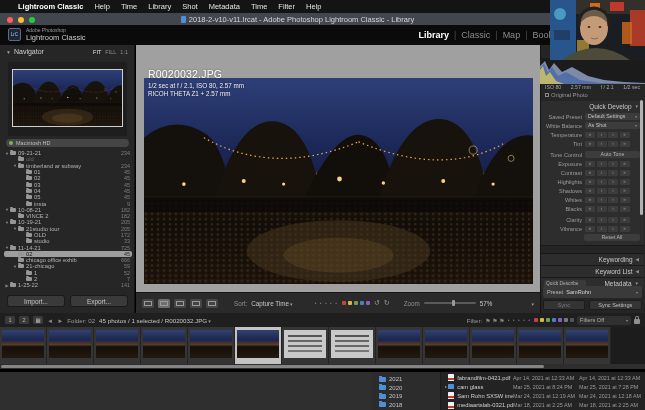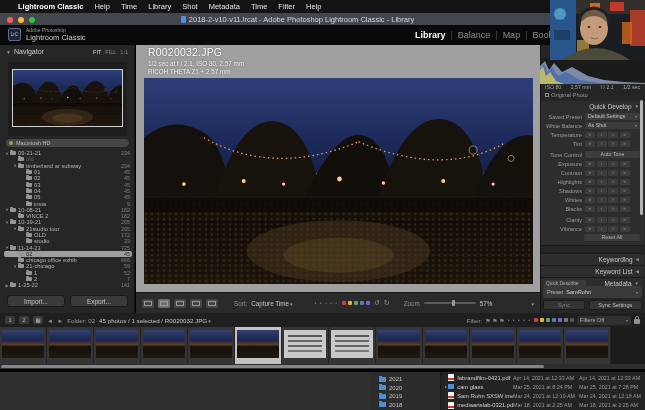--- a/index.html
+++ b/index.html
@@ -47,21 +47,21 @@
   .tree-row .ct { color:#7f7f7f; font-size:5.4px; padding-right:2px; }
   .tree-row.dim { color:#6a6a6a; }
   .tree-row.selected { background:#9e9e9e; color:#161616; border-radius:2px; }
   .tree-row.selected .ct { color:#2a2a2a; }
   #lbtns { left:0; top:295px; width:135px; display:flex; gap:5px; padding:0 7px; }
   #lbtns .btn { flex:1; height:12px; background:#3a3a3a; border:1px solid #1a1a1a; border-radius:3px;
     color:#c3c3c3; font-size:6.5px; text-align:center; line-height:11px; }
   
   #mainarea { left:136px; top:45px; width:404px; height:247px; background:#a0a0a0; }
   #ovl { left:148px; top:46px; color:#fff; text-shadow:0 0 2px rgba(0,0,0,.45); }
-  #ovl .fn { font-size:10.5px; letter-spacing:.2px; }
+  #ovl .fn { font-size:10.5px; letter-spacing:.2px;margin-top:22px; }
   #ovl .ex, #ovl .cam { font-size:6.3px; color:#f2f2f2; margin-top:1.5px; }
   #photo { left:144px; top:78px; width:389px; height:206px; }
   
   #toolbar { left:136px; top:292px; width:404px; height:21px; background:#2a2a2a; border-top:1px solid #161616;
     display:flex; align-items:center; gap:4px; padding:0 6px; font-size:6.3px; color:#8f8f8f; }
   .tool { width:12px; height:9px; background:#454545; border-radius:1.5px; flex:none; position:relative; }
   .tool.active { background:#6e6e6e; }
   .tool::after { content:""; position:absolute; inset:2px; border:1px solid #9a9a9a; }
   .caret::after { content:"▾"; font-size:5px; color:#9a9a9a; margin-left:1px; }
   .dots { color:#787878; font-size:5px; letter-spacing:1px; }
@@ -212,21 +212,21 @@
 
 <div id="lrtop" class="abs"></div>
 <div id="lrlogo" class="abs">LrC</div>
 <div id="brand" class="abs">
   <div class="b1">Adobe Photoshop</div>
   <div class="b2">Lightroom Classic</div>
 </div>
 <div id="modules" class="abs">
     <span class="mod active">Library</span>
     <span class="sep">|</span>
-    <span class="mod">Balance</span>
+    <span class="mod">Classic</span>
     <span class="sep">|</span>
     <span class="mod">Map</span>
     <span class="sep">|</span>
     <span class="mod">Book</span>
   </div>
 
 <div id="leftpanel" class="abs">
   <div class="phead">
     <span class="tri">▼</span>
     <span>Navigator</span>

